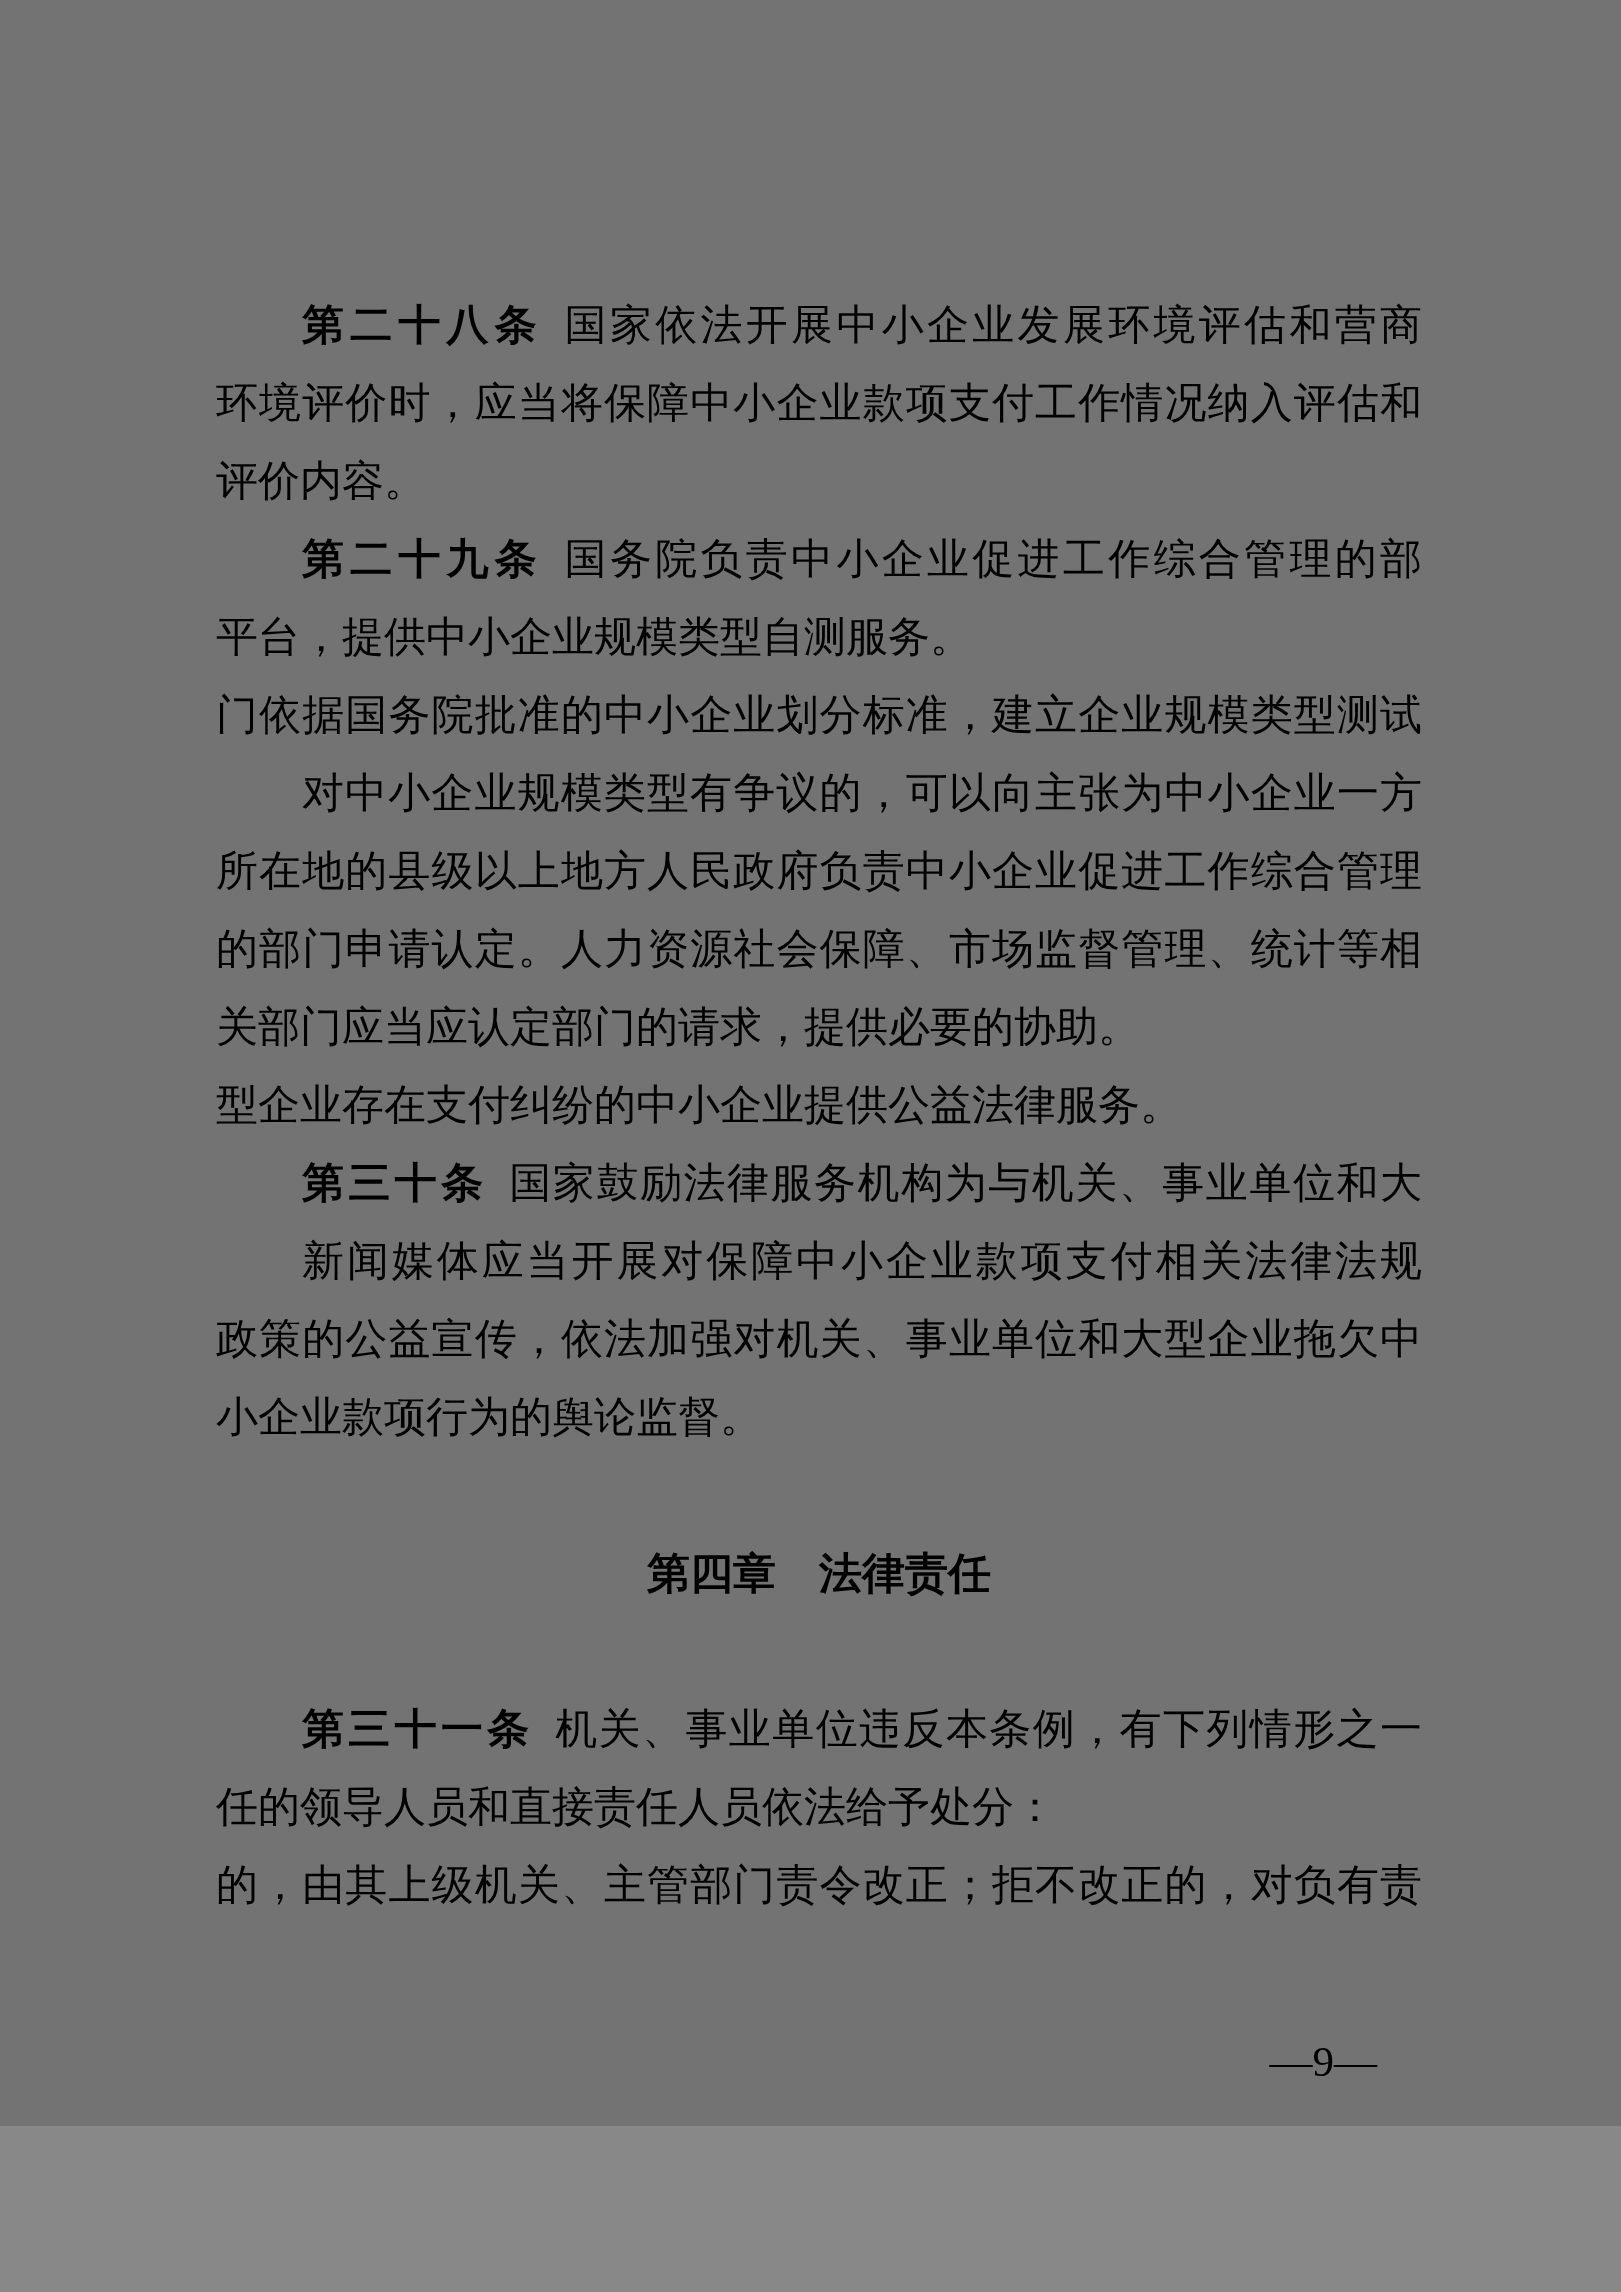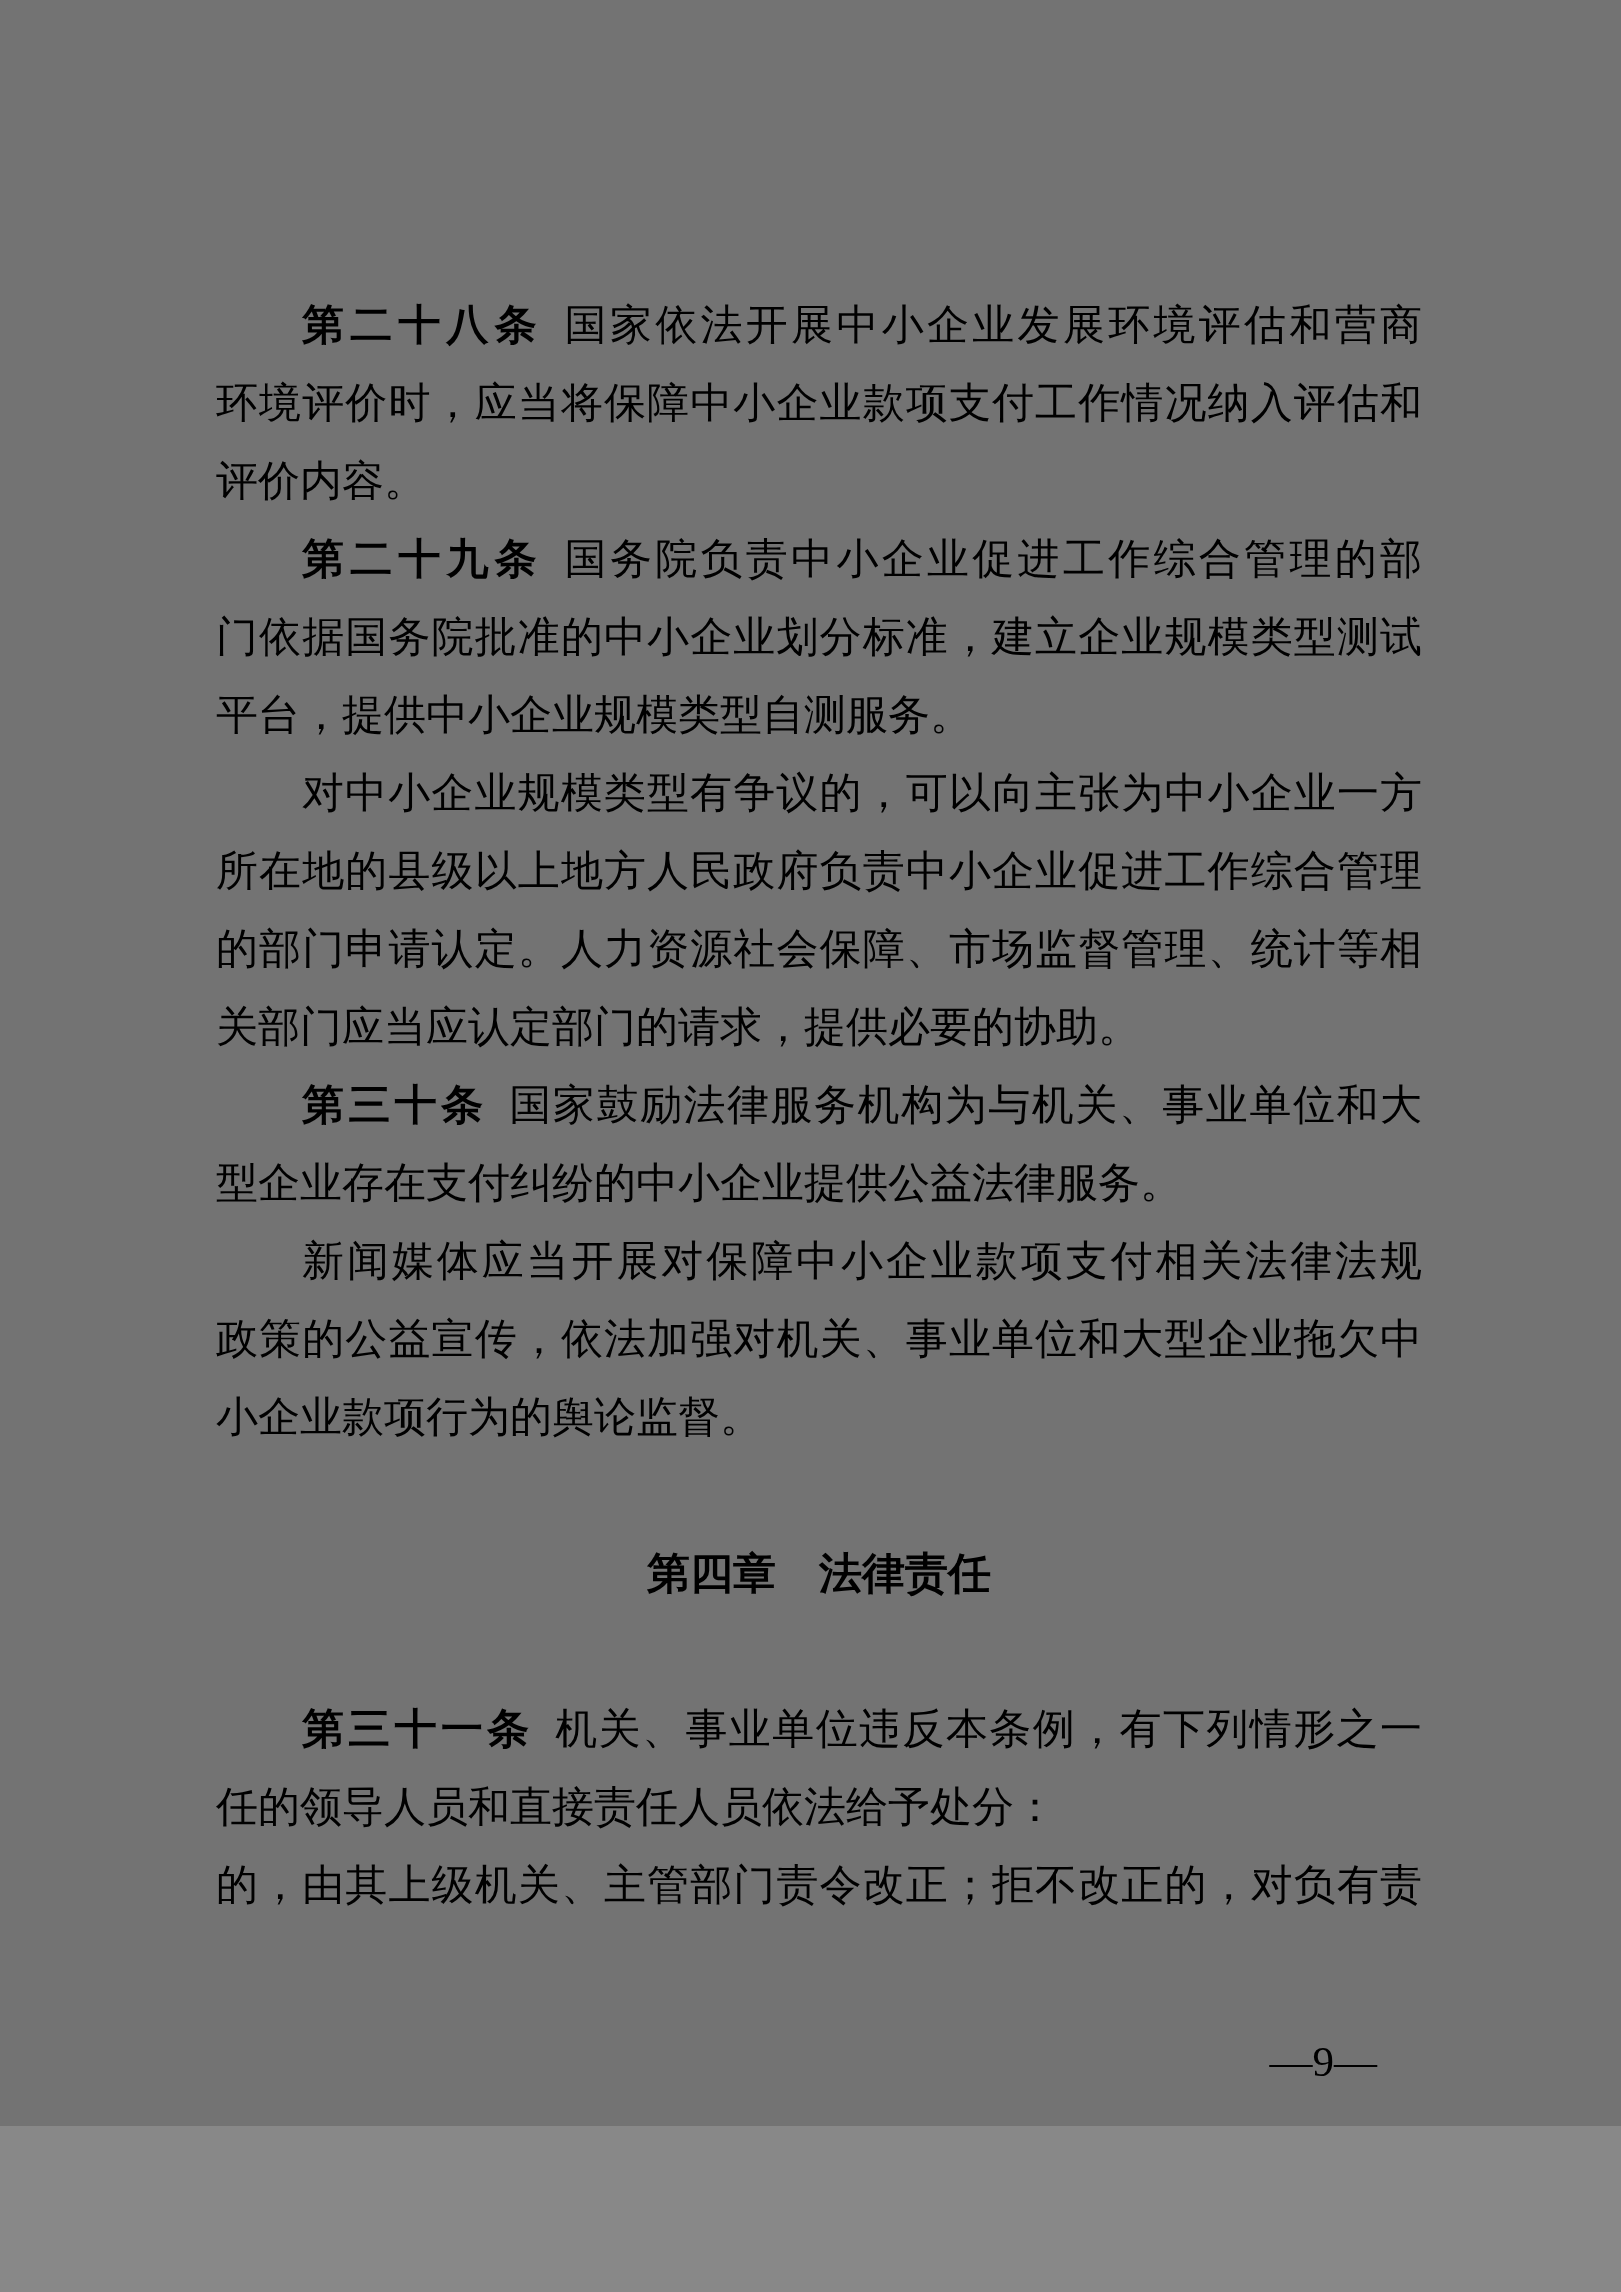--- a/index.html
+++ b/index.html
@@ -59,32 +59,32 @@
 
     <div class="line just indent">
       <span class="art">第二十八条</span><span>国家依法开展中小企业发展环境评估和营商</span>
     </div>
     <div class="line just">环境评价时，应当将保障中小企业款项支付工作情况纳入评估和</div>
     <div class="line">评价内容。</div>
 
     <div class="line just indent">
       <span class="art">第二十九条</span><span>国务院负责中小企业促进工作综合管理的部</span>
     </div>
+    <div class="line">平台，提供中小企业规模类型自测服务。</div>
     <div class="line just">门依据国务院批准的中小企业划分标准，建立企业规模类型测试</div>
-    <div class="line">平台，提供中小企业规模类型自测服务。</div>
 
     <div class="line just indent">对中小企业规模类型有争议的，可以向主张为中小企业一方</div>
     <div class="line just">所在地的县级以上地方人民政府负责中小企业促进工作综合管理</div>
     <div class="line just">的部门申请认定。人力资源社会保障、市场监督管理、统计等相</div>
     <div class="line">关部门应当应认定部门的请求，提供必要的协助。</div>
 
+    <div class="line">型企业存在支付纠纷的中小企业提供公益法律服务。</div>
     <div class="line just indent">
       <span class="art">第三十条</span><span>国家鼓励法律服务机构为与机关、事业单位和大</span>
     </div>
-    <div class="line">型企业存在支付纠纷的中小企业提供公益法律服务。</div>
 
     <div class="line just indent">新闻媒体应当开展对保障中小企业款项支付相关法律法规</div>
     <div class="line just">政策的公益宣传，依法加强对机关、事业单位和大型企业拖欠中</div>
     <div class="line">小企业款项行为的舆论监督。</div>
 
     <div class="line"></div>
     <div class="line chapter-heading">第四章　法律责任</div>
     <div class="line"></div>
 
     <div class="line just indent">

